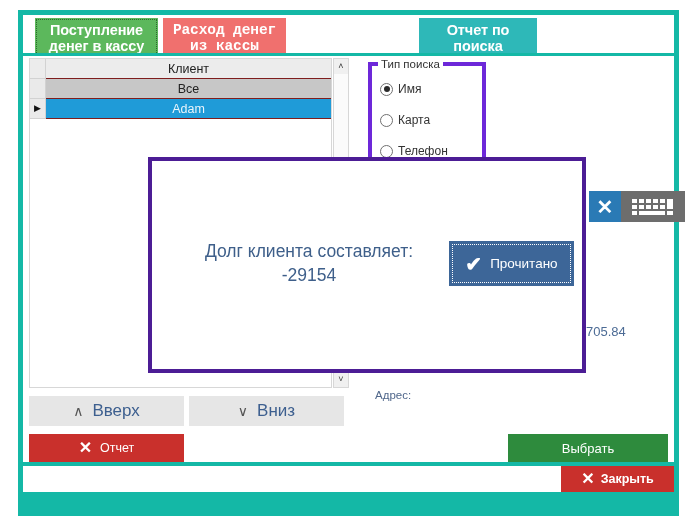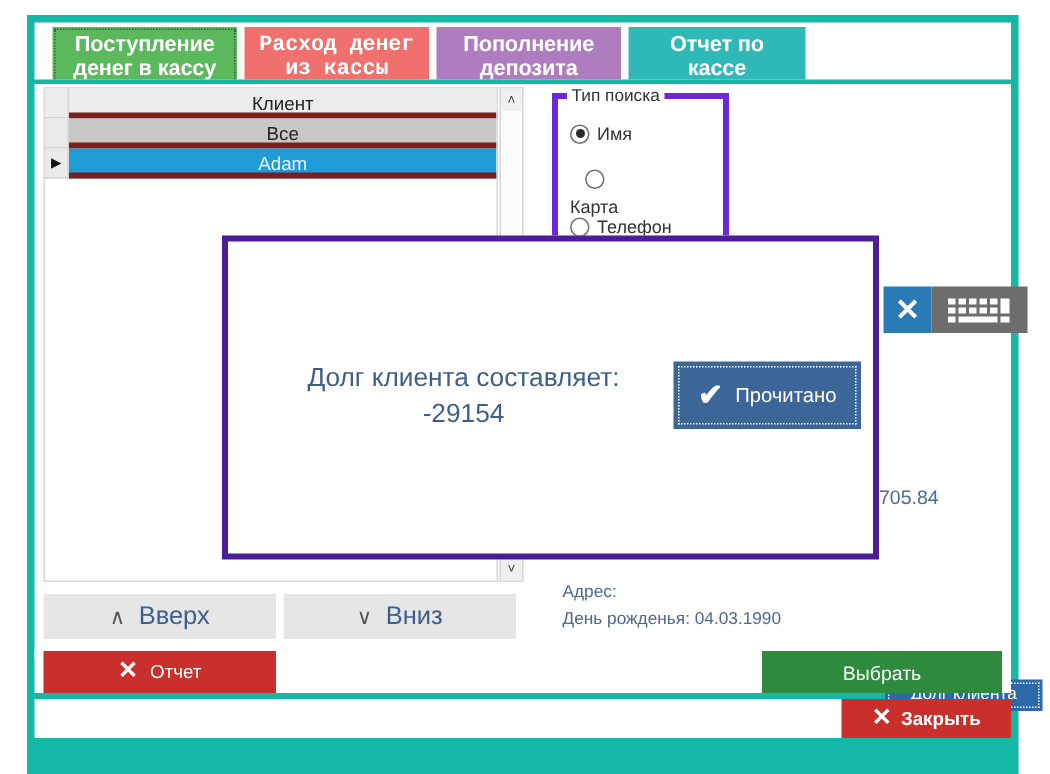--- a/index.html
+++ b/index.html
@@ -84,21 +84,21 @@
     border-bottom: 1px solid #d2d2d2;
     box-sizing: border-box;
     text-align: center;
     font-size: 9px;
     color: #111;
     line-height: 19px;
   }
   .row-cell {
     flex: 1 1 auto;
     text-align: center;
-    border-bottom: 4px solid #7f1d1d;
+    border-bottom: 1px solid #7f1d1d;
     box-sizing: border-box;
   }
   #grid-header .row-indicator { background: #ececec; }
   #grid-header .row-cell { background: #ececec; font-size: 12.5px; }
   #grid-row-all .row-cell { background: #c7c7c7; }
   #grid-row-all .row-indicator { background: #eaeaea; }
   #grid-row-adam .row-cell { background: #1f9bd8; color: #e9f4fb; }
   #grid-row-adam .row-indicator { background: #eaeaea; }
 
   
@@ -146,21 +146,21 @@
   .radio-opt {
     position: absolute;
     left: 8px;
     font-size: 12px;
     color: #333;
     display: flex;
     align-items: center;
     gap: 5px;
   }
   #radio-name { top: 16px; }
-  #radio-card { top: 47px; flex-direction: column; }
+  #radio-card { top: 47px; }
   #radio-phone { top: 78px; align-items: center; }
   .radio-mark {
     width: 11px; height: 11px;
     border: 1px solid #707070;
     border-radius: 50%;
     background: #fff;
     position: relative;
     flex: 0 0 11px;
   }
   .radio-mark.checked::after {
@@ -330,24 +330,22 @@
 </head>
 <body>
 
 <div id="app-window">
 
   <div id="tab-strip">
     <div class="tab" id="tab-0">Поступление
 денег в кассу</div>
     <div class="tab" id="tab-1">Расход денег
 из кассы</div>
-    <div class="tab" id="tab-2">Пополнение
-депозита</div>
     <div class="tab" id="tab-3">Отчет по
-кассе</div>
+поиска</div>
   </div>
 
   <div id="content-panel">
 
     <div id="client-grid">
       <div class="grid-row" id="grid-header">
         <div class="row-indicator"></div>
         <div class="row-cell">Клиент</div>
       </div>
       <div class="grid-row" id="grid-row-all">
@@ -402,23 +400,21 @@
           <rect x="8" y="14" width="26" height="4" fill="#ffffff"></rect>
           <rect x="36" y="14" width="6" height="4" fill="#ffffff"></rect>
         </svg>
       </div>
     </div>
 
     <div id="balance-amount">705.84</div>
 
     <div id="details-block">
       <div>Адрес:</div>
-      <div>День рожденья: 04.03.1990</div>
-    </div>
-    <div id="debt-button">Долг клиента</div>
+    </div>
 
     <div class="nav-button" id="up-button">
       <span class="chev">∧</span>
       <span>Вверх</span>
     </div>
     <div class="nav-button" id="down-button">
       <span class="chev">∨</span>
       <span>Вниз</span>
     </div>
   </div>

